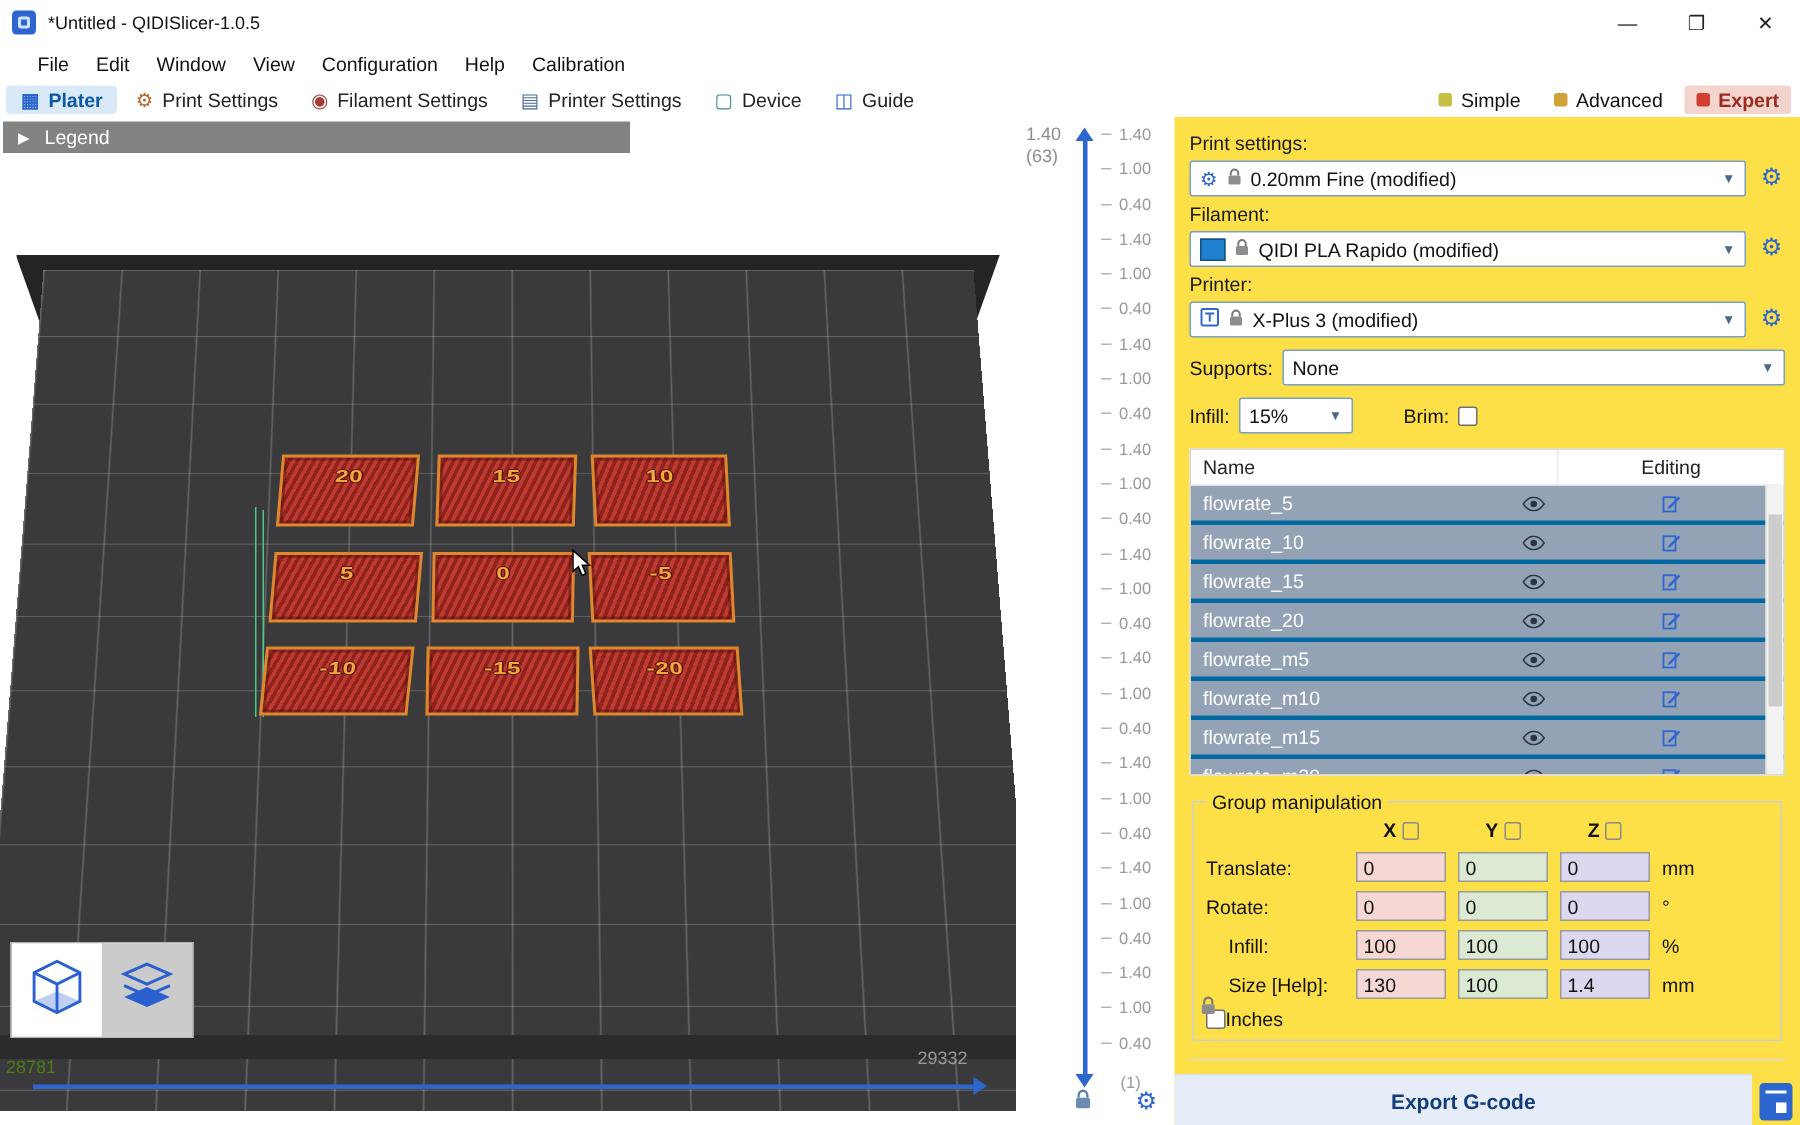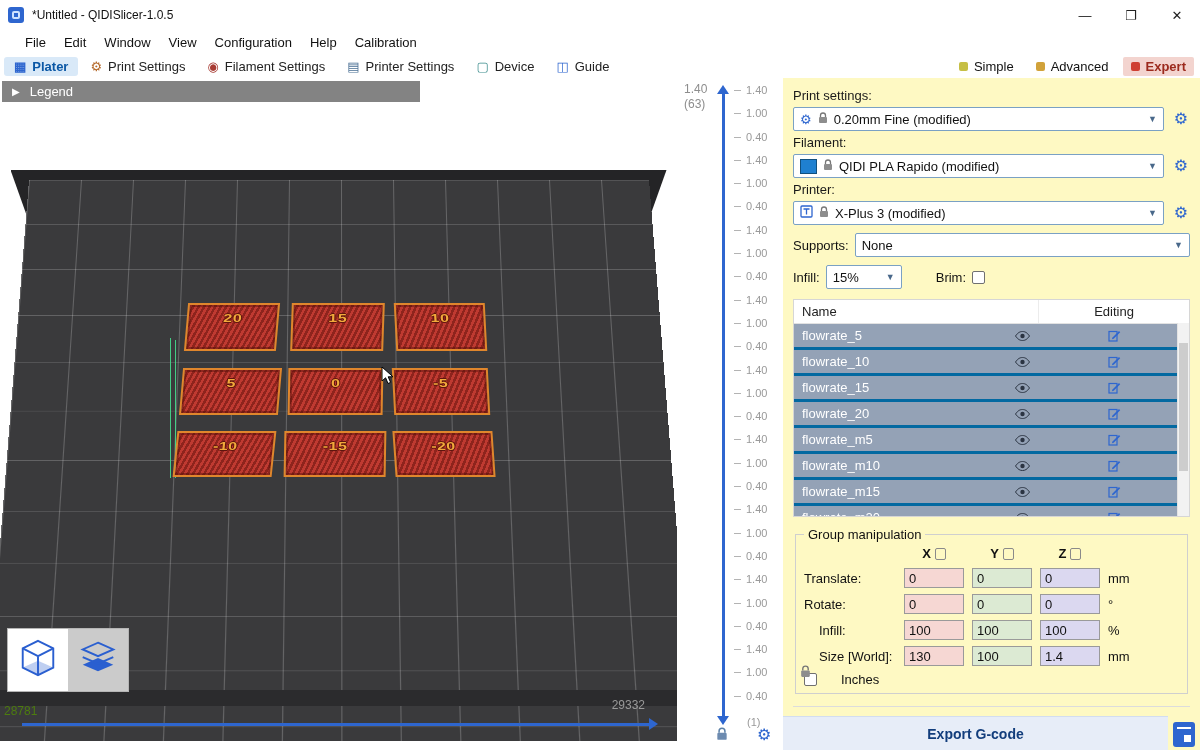--- a/index.html
+++ b/index.html
@@ -21,21 +21,21 @@
   .tab.active{background:#d9e9f8;color:#0a57a5;font-weight:bold}
   .tab-icon{font-size:13px;line-height:1}
   #modes{margin-left:auto;display:flex;gap:6px}
   .mode{display:flex;align-items:center;gap:6px;padding:2px 8px;border-radius:2px}
   .mode.active{background:#f3d4cf;color:#9c2a1d;font-weight:bold}
   .mode-dot{width:9px;height:9px;border-radius:2px}
   
   .content{position:absolute;top:78px;left:0;right:0;bottom:0;display:flex}
   .viewport{position:relative;width:677px;background:#fff;overflow:hidden}
   .slidercol{position:relative;width:106px;background:#fff}
-  .sidebar{position:relative;width:417px;box-sizing:border-box;padding:6px 10px 0 10px;background:#fef9c3}
+  .sidebar{position:relative;width:417px;box-sizing:border-box;padding:6px 10px 0 10px;background:#fde047}
   
   .legend{position:absolute;left:2px;top:3px;width:408px;height:21px;background:rgba(122,122,122,.93);
           color:#fff;display:flex;align-items:center;gap:10px;padding-left:10px;font-size:13px;z-index:30}
   .legend .tri{font-size:10px}
   .bed-rim{position:absolute;left:50%;top:92px;width:656px;height:46px;transform:translateX(-50%);
            background:#242426;clip-path:polygon(0 0,100% 0,97.5% 100%,2.5% 100%);z-index:1}
   .bed{position:absolute;left:50%;top:102px;width:620px;height:900px;z-index:2;background-color:#3a3a3c;
        background-image:repeating-linear-gradient(to right,rgba(255,255,255,.22) 0 1px,transparent 1px 52px),
                         repeating-linear-gradient(to bottom,rgba(255,255,255,.22) 0 1px,transparent 1px 80px);
        transform:translateX(-50%) perspective(6000px) rotateX(57deg);transform-origin:top center}
@@ -98,21 +98,21 @@
   .gm legend{font-size:13px;padding:0 4px}
   .gm-head,.gm-row{display:grid;grid-template-columns:92px 60px 60px 60px 34px;column-gap:8px;align-items:center;font-size:13px}
   .gm-head{margin:2px 0 7px}
   .axis{display:flex;justify-content:center;align-items:center;gap:4px;font-weight:bold}
   .axis-box{width:9px;height:10px;border:1px solid #8a8a8a;border-radius:2px}
   .gm-row{margin-bottom:6px}
   .gm-label.indent{padding-left:15px}
   .field{height:20px;border:1px solid #9a9a9a;display:flex;align-items:center;padding:0 4px;box-sizing:border-box;background:#fff}
   .field.x{background:#f6d7d3}.field.y{background:#dcead3}.field.z{background:#dbd8f0}
   .gm-lock{position:absolute;left:4px;top:122px}
-  .inches-row{display:flex;align-items:center;gap:24px;margin-top:4px;font-size:13px}
+  .inches-row{display:flex;align-items:center;gap:0;margin-top:4px;font-size:13px}
   .sliced-line{border-top:1px solid #dcdcdc;margin-top:12px}
   
   .export-bar{position:absolute;left:0;right:32px;bottom:0;height:33px;background:#e7edf8;border-top:1px solid #d2ddf0;
               display:flex;align-items:center;justify-content:center;font-weight:bold;color:#123d7c;font-size:14px}
   .export-mini{position:absolute;right:5px;bottom:3px;width:22px;height:25px;background:#2e66cf;border-radius:3px}
   .export-mini::before{content:"";position:absolute;left:4px;right:4px;top:5px;height:2px;background:#fff}
   .export-mini::after{content:"";position:absolute;right:4px;bottom:5px;width:7px;height:7px;background:#fff}
 </style>
 </head>
 <body>
@@ -545,21 +545,21 @@
 
   <div class="gm-row">
     <div class="gm-label indent">Infill:</div>
     <div class="field x fx">100</div>
     <div class="field y fy">100</div>
     <div class="field z fz">100</div>
     <div class="unit">%</div>
   </div>
 
   <div class="gm-row">
-    <div class="gm-label indent">Size [World]:</div>
+    <div class="gm-label indent">Size [Help]:</div>
     <div class="field x fx">130</div>
     <div class="field y fy">100</div>
     <div class="field z fz">1.4</div>
     <div class="unit">mm</div>
   </div>
 </div>
       <div class="gm-lock">
         <svg width="11" height="13" viewBox="0 0 10 12">
             <path d="M2.5 5V3.5a2.5 2.5 0 0 1 5 0V5" fill="none" stroke="#777" stroke-width="1.3"></path>
             <rect x="1" y="5" width="8" height="6" rx="1" fill="#8d8d8d"></rect>

